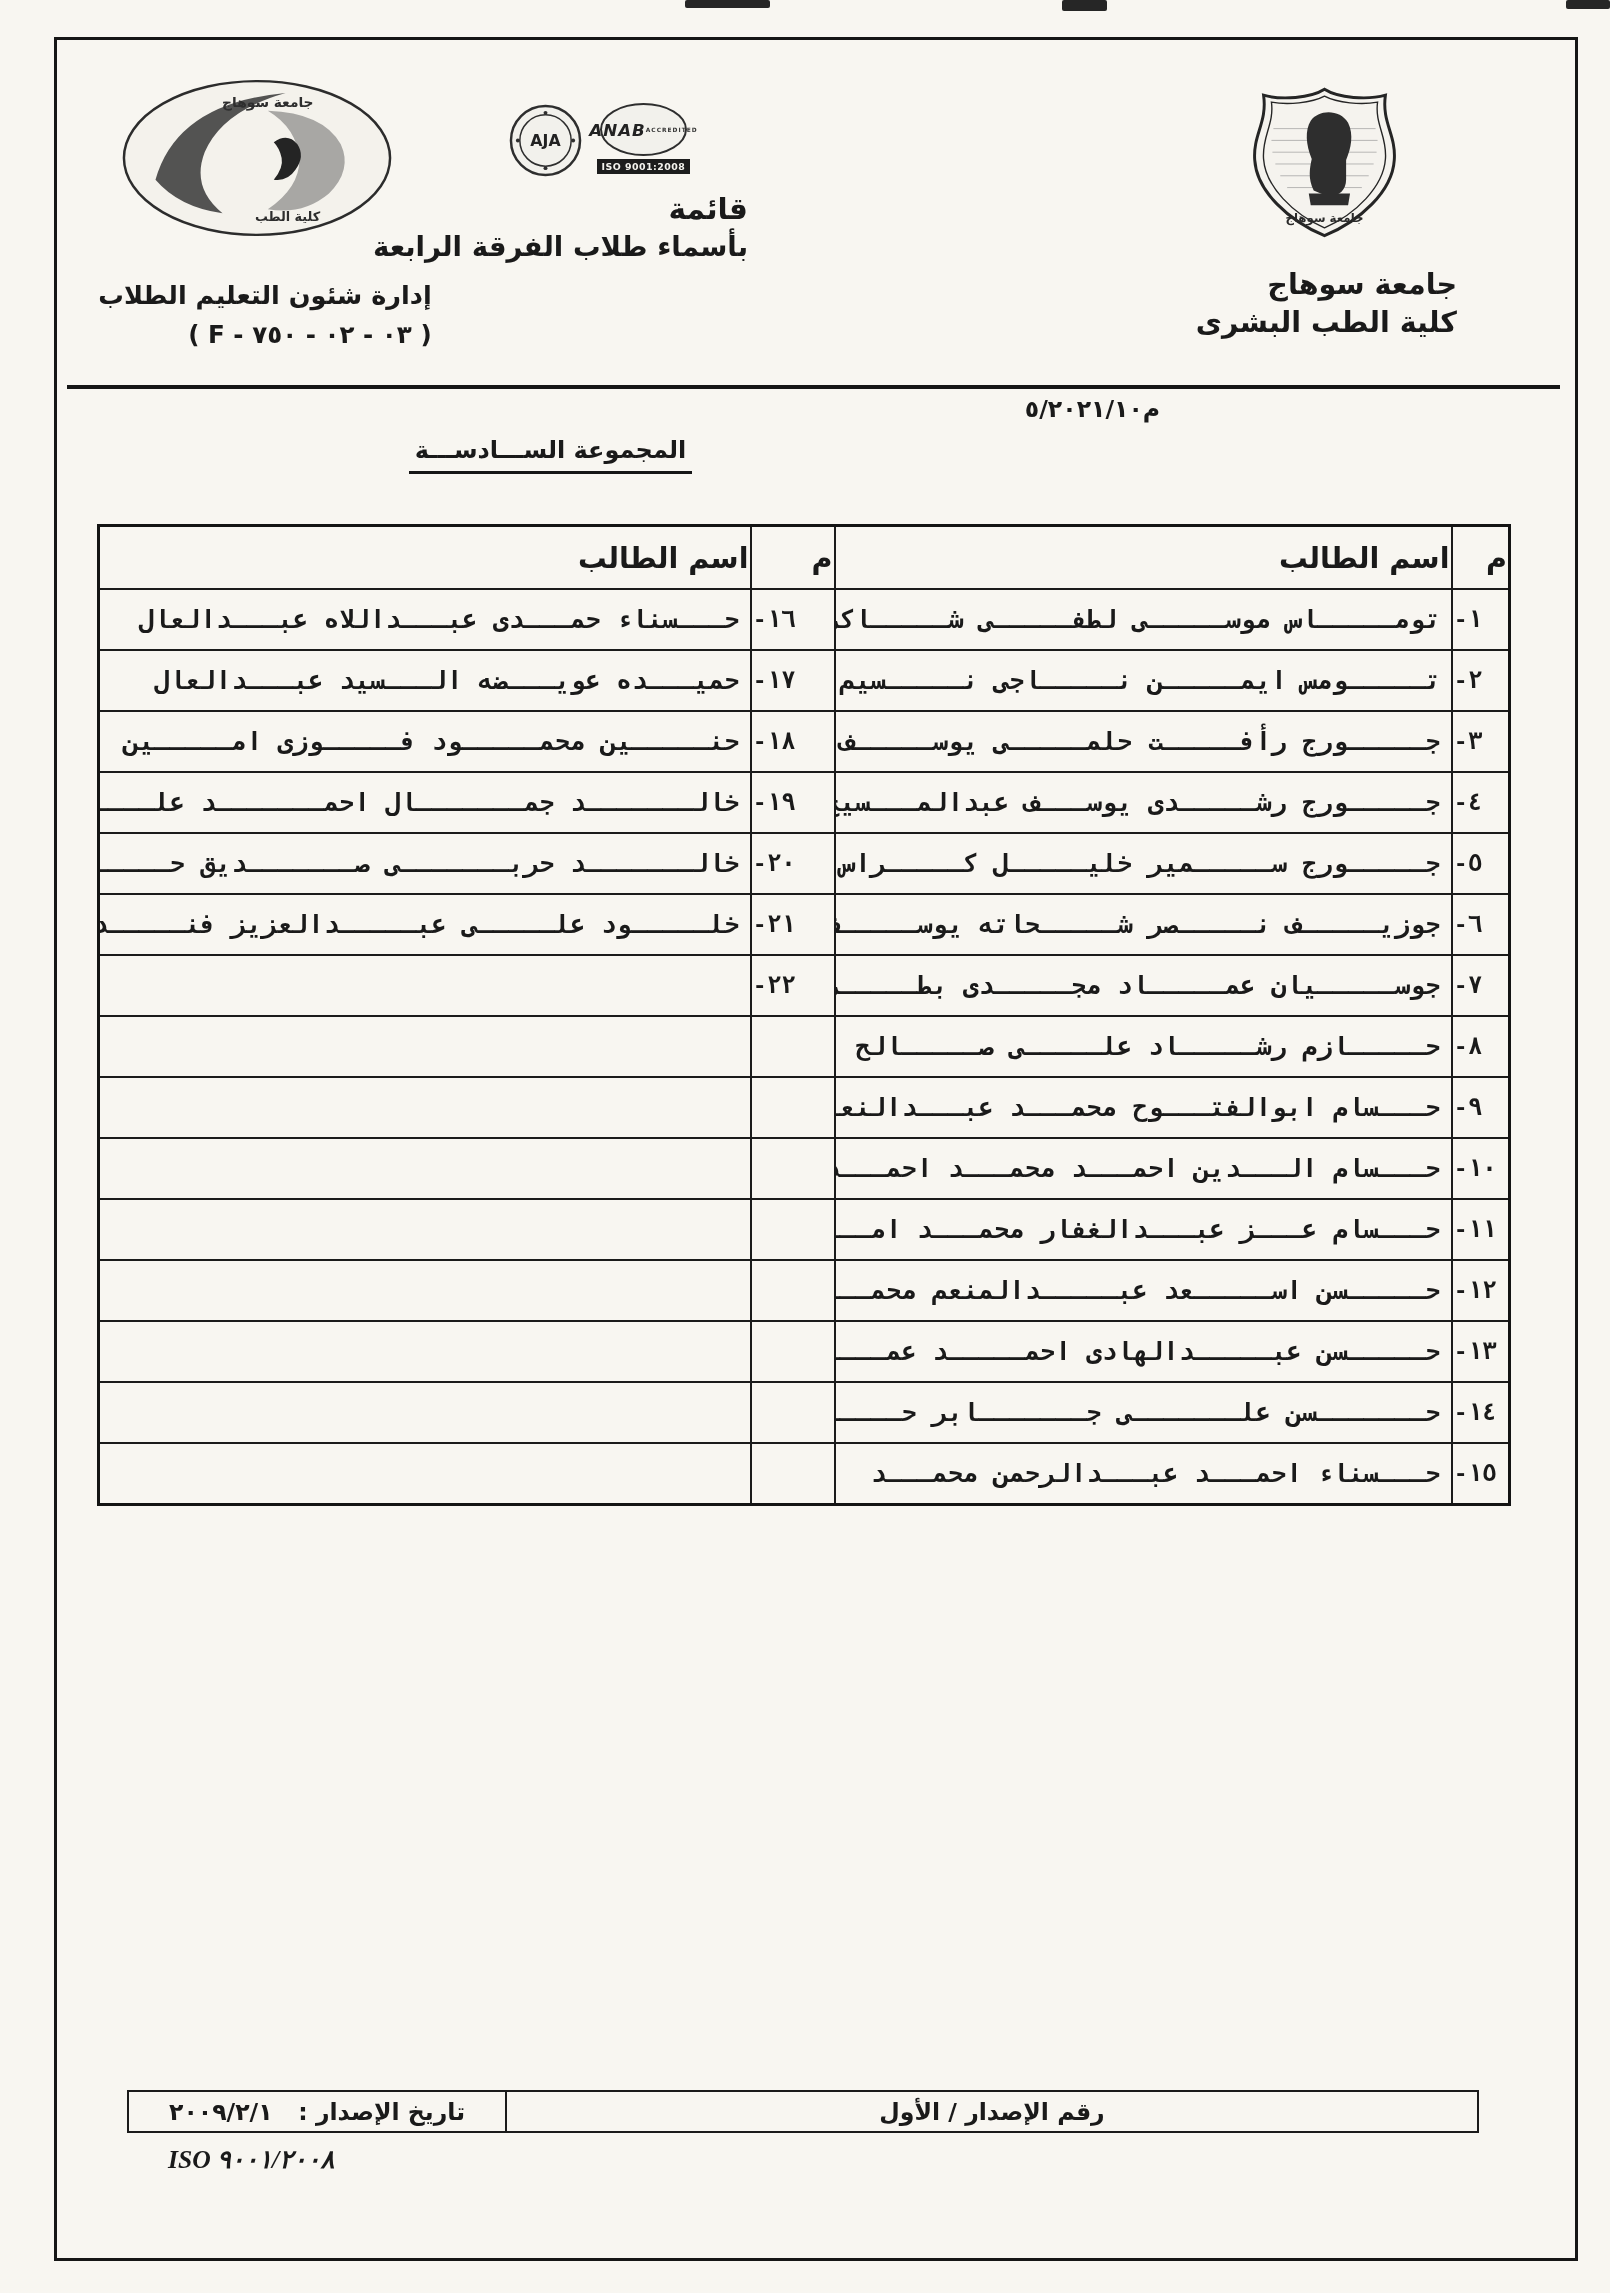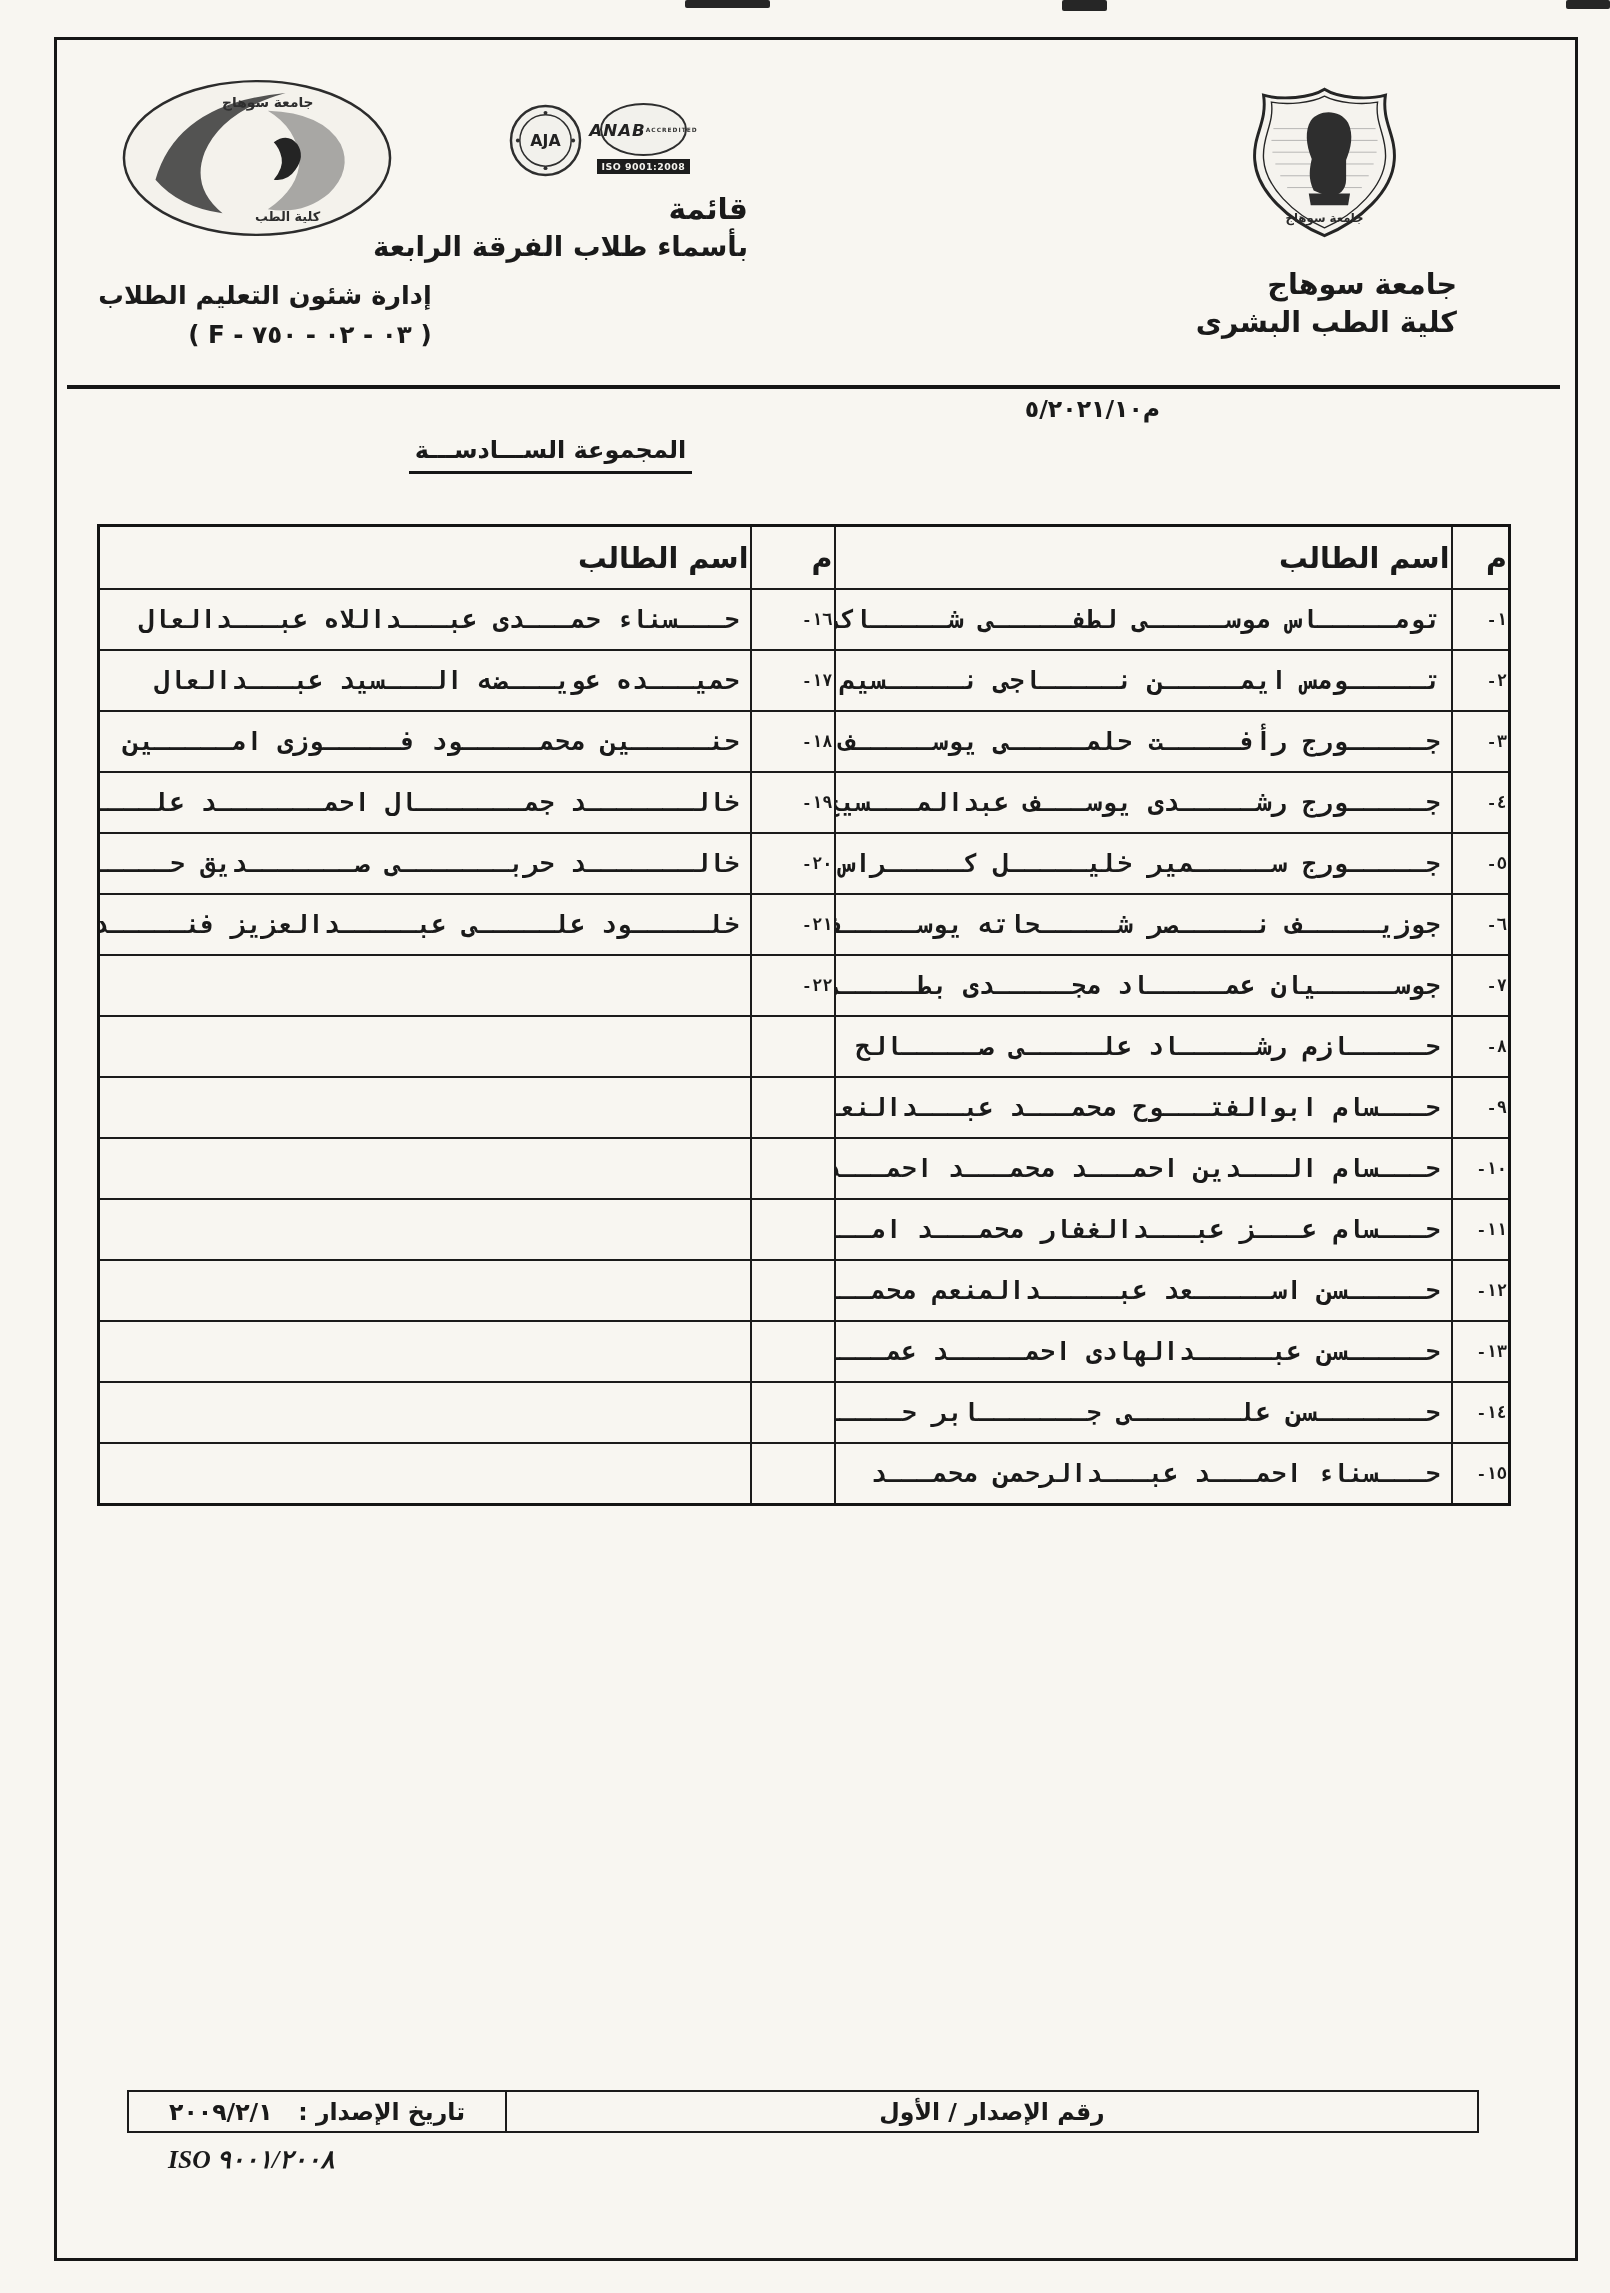--- a/index.html
+++ b/index.html
@@ -36,21 +36,21 @@
   
   table.students{
     position:absolute;left:40px;top:484px;width:1411px;
     border-collapse:collapse;table-layout:fixed;border:3px solid #141414;
   }
   table.students th,table.students td{
     border:2px solid #1b1b1b;vertical-align:middle;overflow:hidden;white-space:nowrap;
   }
   table.students th{height:59px;font-size:28.6px;text-align:right;}
   table.students td{height:57px;font-family:Liberation Mono, monospace;}
-  td.num-col{font-size:17px;text-align:right;}
+  td.num-col{font-size:24px;text-align:left;}
   td.name-col{font-size:25.6px;text-align:right;padding:0 9.9px 0 3.9px;}
 
   
   .anab{display:flex;flex-direction:column;align-items:center;}
   .anab-oval{width:83px;height:49px;border:2.5px solid #2e2e2e;border-radius:50%;
     background:#f2f1ec;display:flex;flex-direction:row;align-items:center;justify-content:center;direction:ltr;}
   .anab-word{font-size:16.7px;font-style:italic;letter-spacing:1px;color:#222;}
   .anab-sub{font-size:5.9px;letter-spacing:1px;color:#333;}
   .anab-bar{margin-top:3px;background:#1d1d1d;color:#f4f3ee;font-size:9.4px;padding:2px 4.9px;direction:ltr;letter-spacing:0.5px;}
 

